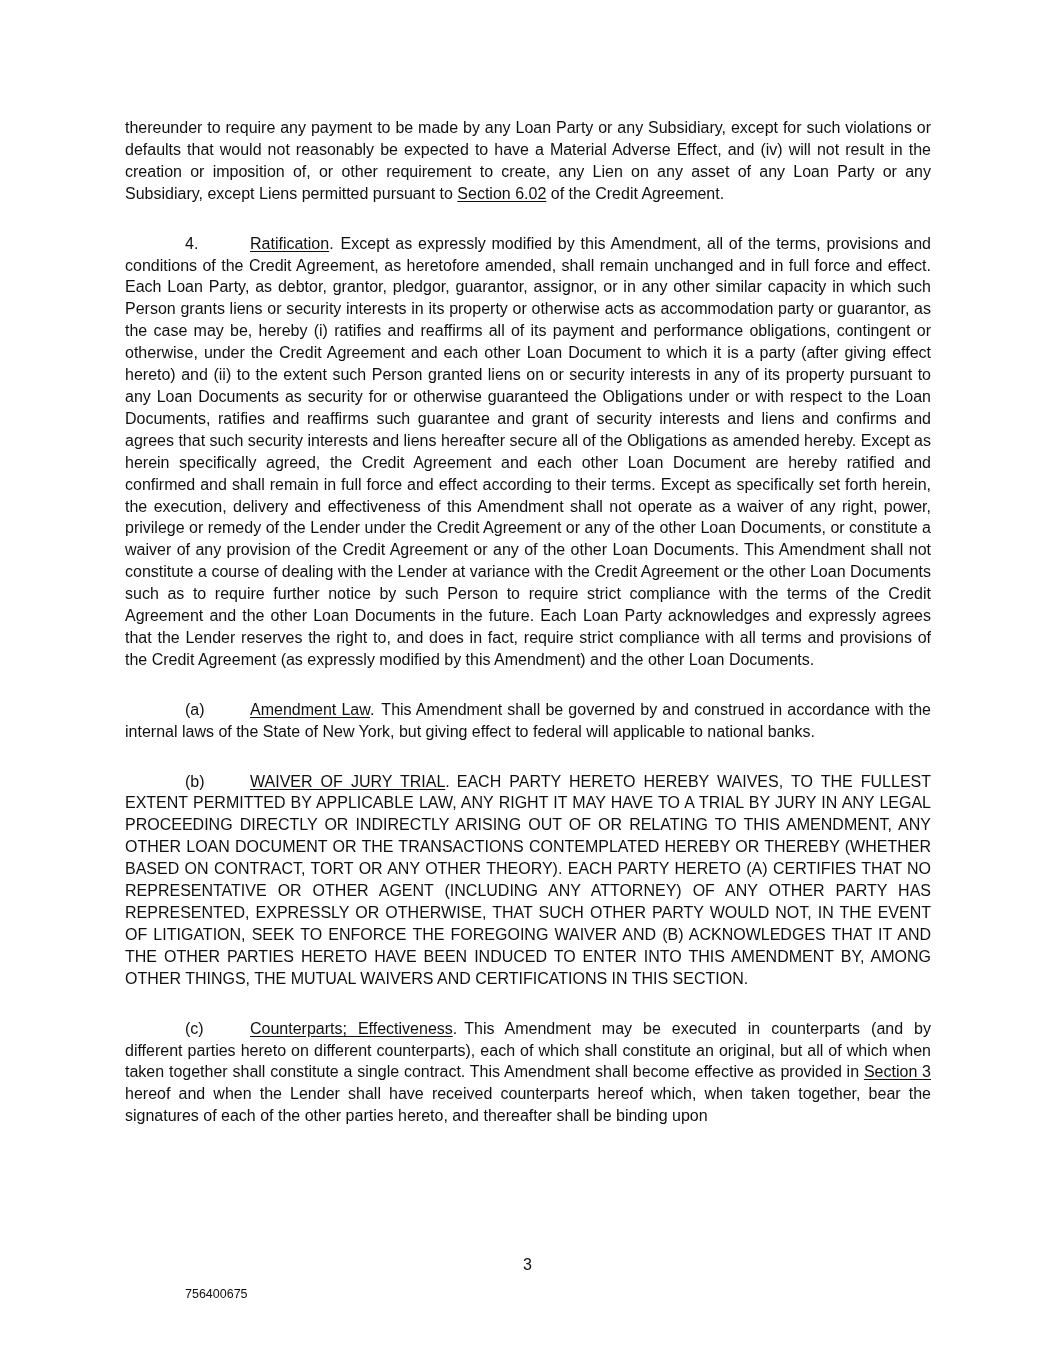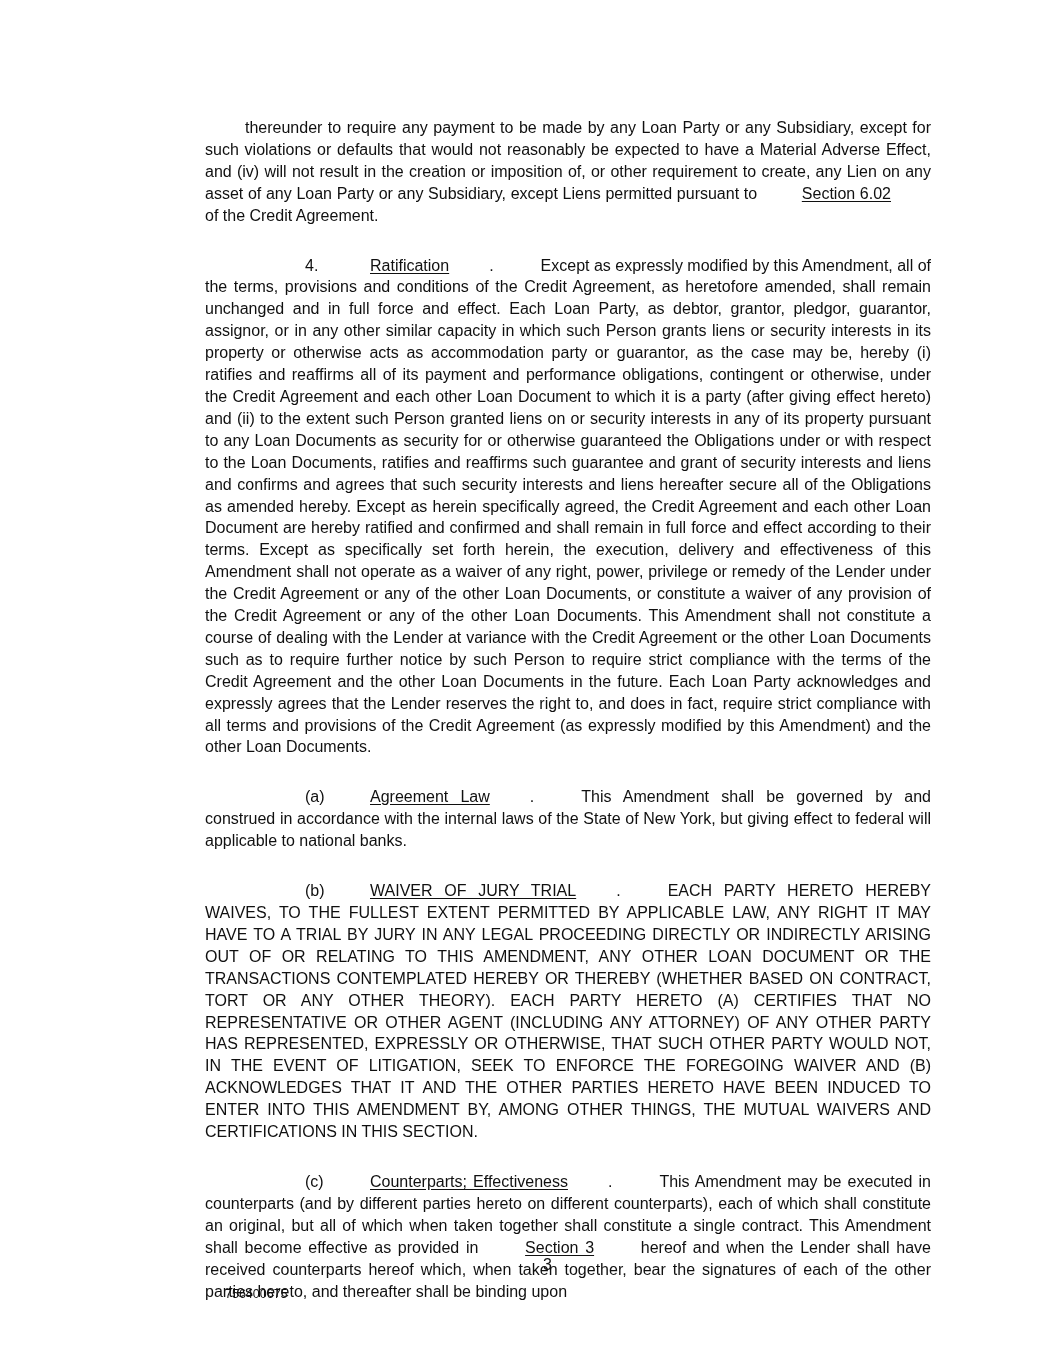--- a/index.html
+++ b/index.html
@@ -1,15 +1,15 @@
 <!DOCTYPE html>
 <html><head>
 <meta charset="utf-8">
 <style>
-  * { box-sizing: border-box; padding-left: 40px; }
+  * { box-sizing: border-box; }
   html, body { margin: 0; padding: 0; }
   body {
     width: 1055px;
     height: 1365px;
     background: #ffffff;
     font-family: "Liberation Sans", sans-serif;
     color: #101010;
   }
   .page {
     position: relative;
@@ -61,21 +61,21 @@
 <body>
 
 <div class="page">
   <main class="content">
 
     <p class="para"><span>thereunder to require any payment to be made by any Loan Party or any Subsidiary, except for such violations or defaults that would not reasonably be expected to have a Material Adverse Effect, and (iv) will not result in the creation or imposition of, or other requirement to create, any Lien on any asset of any Loan Party or any Subsidiary, except Liens permitted pursuant to </span><span class="u">Section 6.02</span><span> of the Credit Agreement.</span></p>
 
     <p class="para indented"><span class="tabcol">4.</span><span class="u">Ratification</span><span class="sep">.</span><span>Except as expressly modified by this Amendment, all of the terms, provisions and conditions of the Credit Agreement, as heretofore amended, shall remain unchanged and in full force and effect. Each Loan Party, as debtor, grantor, pledgor, guarantor, assignor, or in any other similar capacity in which such Person grants liens or security interests in its property or otherwise acts as accommodation party or guarantor, as the case may be, hereby (i) ratifies and reaffirms all of its payment and performance obligations, contingent or otherwise, under the Credit Agreement and each other Loan Document to which it is a party (after giving effect hereto) and (ii) to the extent such Person granted liens on or security interests in any of its property pursuant to any Loan Documents as security for or otherwise guaranteed the Obligations under or with respect to the Loan Documents, ratifies and reaffirms such guarantee and grant of security interests and liens and confirms and agrees that such security interests and liens hereafter secure all of the Obligations as amended hereby. Except as herein specifically agreed, the Credit Agreement and each other Loan Document are hereby ratified and confirmed and shall remain in full force and effect according to their terms. Except as specifically set forth herein, the execution, delivery and effectiveness of this Amendment shall not operate as a waiver of any right, power, privilege or remedy of the Lender under the Credit Agreement or any of the other Loan Documents, or constitute a waiver of any provision of the Credit Agreement or any of the other Loan Documents. This Amendment shall not constitute a course of dealing with the Lender at variance with the Credit Agreement or the other Loan Documents such as to require further notice by such Person to require strict compliance with the terms of the Credit Agreement and the other Loan Documents in the future. Each Loan Party acknowledges and expressly agrees that the Lender reserves the right to, and does in fact, require strict compliance with all terms and provisions of the Credit Agreement (as expressly modified by this Amendment) and the other Loan Documents.</span></p>
 
 
-    <p class="para indented"><span class="tabcol">(a)</span><span class="u">Agreement Law</span><span class="sep">.</span><span>This Amendment shall be governed by and construed in accordance with the internal laws of the State of New York, but giving effect to federal will applicable to national banks.</span></p>
+    <p class="para indented"><span class="tabcol">(a)</span><span class="u">Amendment Law</span><span class="sep">.</span><span>This Amendment shall be governed by and construed in accordance with the internal laws of the State of New York, but giving effect to federal will applicable to national banks.</span></p>
 
     <p class="para indented"><span class="tabcol">(b)</span><span class="u">WAIVER OF JURY TRIAL</span><span class="sep">.</span><span>EACH PARTY HERETO HEREBY WAIVES, TO THE FULLEST EXTENT PERMITTED BY APPLICABLE LAW, ANY RIGHT IT MAY HAVE TO A TRIAL BY JURY IN ANY LEGAL PROCEEDING DIRECTLY OR INDIRECTLY ARISING OUT OF OR RELATING TO THIS AMENDMENT, ANY OTHER LOAN DOCUMENT OR THE TRANSACTIONS CONTEMPLATED HEREBY OR THEREBY (WHETHER BASED ON CONTRACT, TORT OR ANY OTHER THEORY). EACH PARTY HERETO (A) CERTIFIES THAT NO REPRESENTATIVE OR OTHER AGENT (INCLUDING ANY ATTORNEY) OF ANY OTHER PARTY HAS REPRESENTED, EXPRESSLY OR OTHERWISE, THAT SUCH OTHER PARTY WOULD NOT, IN THE EVENT OF LITIGATION, SEEK TO ENFORCE THE FOREGOING WAIVER AND (B) ACKNOWLEDGES THAT IT AND THE OTHER PARTIES HERETO HAVE BEEN INDUCED TO ENTER INTO THIS AMENDMENT BY, AMONG OTHER THINGS, THE MUTUAL WAIVERS AND CERTIFICATIONS IN THIS SECTION.</span></p>
 
     <p class="para indented"><span class="tabcol">(c)</span><span class="u">Counterparts; Effectiveness</span><span class="sep">.</span><span>This Amendment may be executed in counterparts (and by different parties hereto on different counterparts), each of which shall constitute an original, but all of which when taken together shall constitute a single contract. This Amendment shall become effective as provided in </span><span class="u">Section 3</span><span> hereof and when the Lender shall have received counterparts hereof which, when taken together, bear the signatures of each of the other parties hereto, and thereafter shall be binding upon</span></p>
 
   </main>
 
   <div class="footer-page">3</div>
   <div class="footer-id">756400675</div>
 </div>

